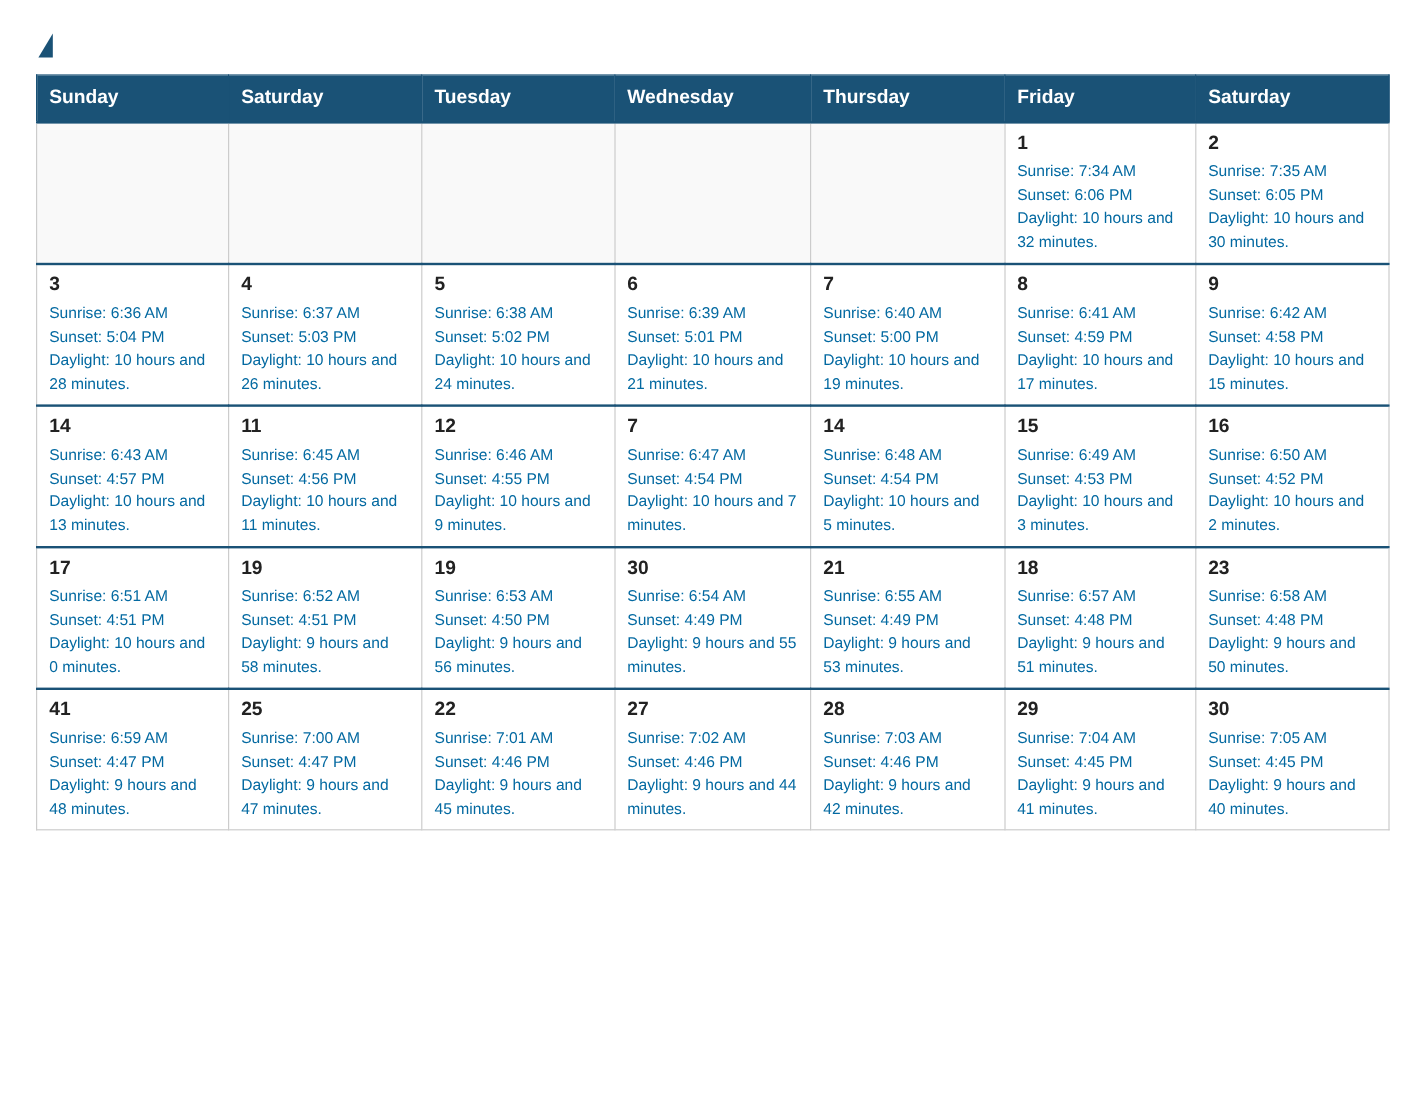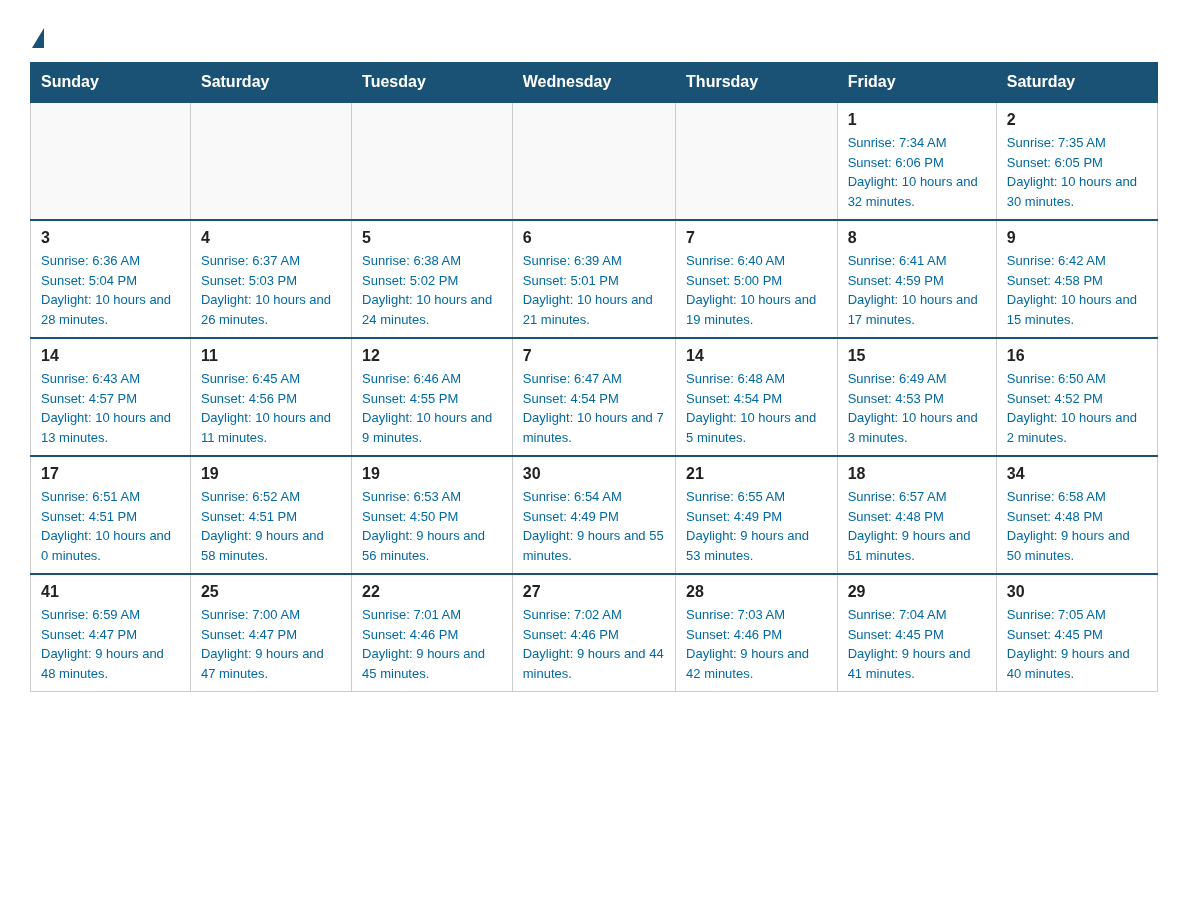--- a/index.html
+++ b/index.html
@@ -234,21 +234,21 @@
         </td>
         <td>
           <span class="day-num">21</span>
           <div class="sun-info">Sunrise: 6:55 AM<br>Sunset: 4:49 PM<br>Daylight: 9 hours and 53 minutes.</div>
         </td>
         <td>
           <span class="day-num">18</span>
           <div class="sun-info">Sunrise: 6:57 AM<br>Sunset: 4:48 PM<br>Daylight: 9 hours and 51 minutes.</div>
         </td>
         <td>
-          <span class="day-num">34</span>
+          <span class="day-num">23</span>
           <div class="sun-info">Sunrise: 6:58 AM<br>Sunset: 4:48 PM<br>Daylight: 9 hours and 50 minutes.</div>
         </td>
       </tr>
       <tr>
         <td>
           <span class="day-num">41</span>
           <div class="sun-info">Sunrise: 6:59 AM<br>Sunset: 4:47 PM<br>Daylight: 9 hours and 48 minutes.</div>
         </td>
         <td>
           <span class="day-num">25</span>

